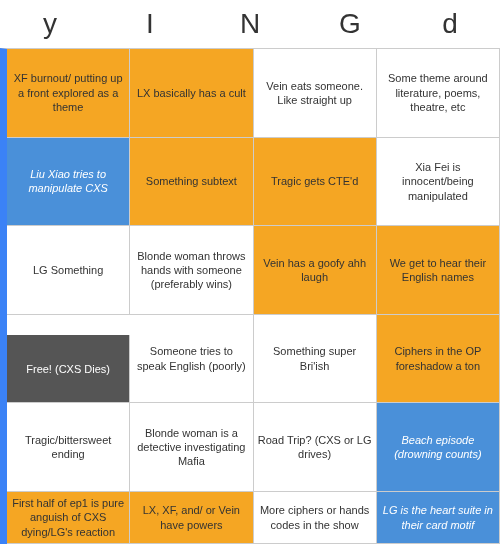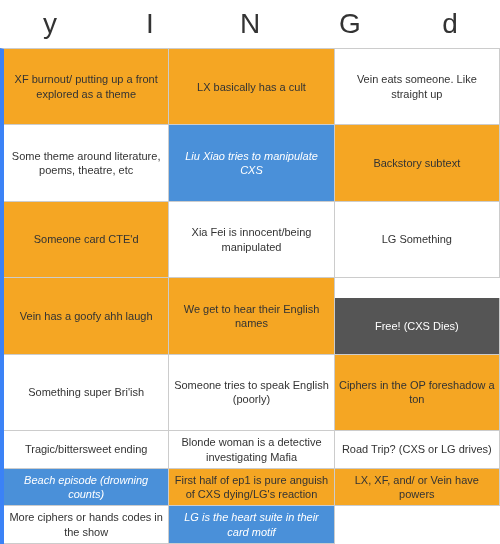--- a/index.html
+++ b/index.html
@@ -23,24 +23,24 @@
     }
     .header-cell {
       flex: 1;
       text-align: center;
       font-size: 28px;
       font-weight: normal;
       color: #333;
     }
     .bingo-grid {
       display: grid;
-      grid-template-columns: repeat(3, 1fr);
+      grid-template-columns: repeat(4, 1fr);
       grid-template-rows: repeat(5, 1fr);
       flex: 1;
-      border-left: 4px solid #3b82f6;
+      border-left: 7px solid #3b82f6;
       border-top: 1px solid #ccc;
     }
     .bingo-cell {
       border-right: 1px solid #ccc;
       border-bottom: 1px solid #ccc;
       display: flex;
       align-items: center;
       justify-content: center;
       text-align: center;
       font-size: 11px;
@@ -63,29 +63,30 @@
       <div class="header-cell">N</div>
       <div class="header-cell">G</div>
       <div class="header-cell">d</div>
     </div>
   <div class="bingo-grid">
   <div class="bingo-cell orange">XF burnout/ putting up a front explored as a theme</div>
       <div class="bingo-cell orange">LX basically has a cult</div>
       <div class="bingo-cell white">Vein eats someone. Like straight up</div>
       <div class="bingo-cell white">Some theme around literature, poems, theatre, etc</div>
       <div class="bingo-cell blue">Liu Xiao tries to manipulate CXS</div>
-      <div class="bingo-cell orange">Backstory subtext</div>
-      <div class="bingo-cell orange">Someone card CTE'd</div>
+      <div class="bingo-cell orange">Something subtext</div>
+      <div class="bingo-cell orange">Tragic gets CTE'd</div>
       <div class="bingo-cell white">Xia Fei is innocent/being manipulated</div>
       <div class="bingo-cell white">LG Something</div>
+      <div class="bingo-cell white">Blonde woman throws hands with someone (preferably wins)</div>
       <div class="bingo-cell orange">Vein has a goofy ahh laugh</div>
       <div class="bingo-cell orange">We get to hear their English names</div>
       <div class="bingo-cell dark">Free! (CXS Dies)</div>
+      <div class="bingo-cell white">Someone tries to speak English (poorly)</div>
       <div class="bingo-cell white">Something super Bri'ish</div>
-      <div class="bingo-cell white">Someone tries to speak English (poorly)</div>
       <div class="bingo-cell orange">Ciphers in the OP foreshadow a ton</div>
       <div class="bingo-cell white">Tragic/bittersweet ending</div>
       <div class="bingo-cell white">Blonde woman is a detective investigating Mafia</div>
       <div class="bingo-cell white">Road Trip? (CXS or LG drives)</div>
       <div class="bingo-cell blue">Beach episode (drowning counts)</div>
       <div class="bingo-cell orange">First half of ep1 is pure anguish of CXS dying/LG's reaction</div>
       <div class="bingo-cell orange">LX, XF, and/ or Vein have powers</div>
       <div class="bingo-cell white">More ciphers or hands codes in the show</div>
       <div class="bingo-cell blue">LG is the heart suite in their card motif</div>
     </div>

